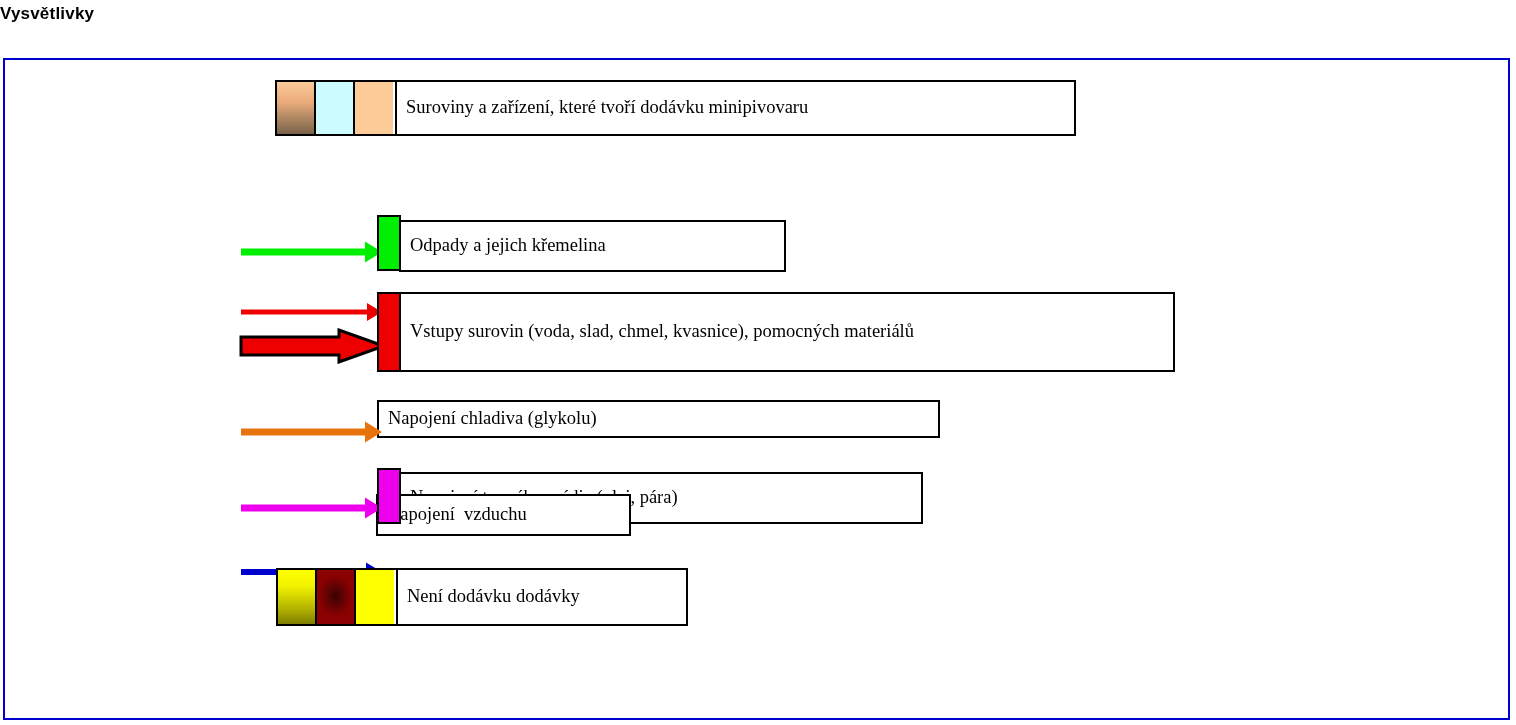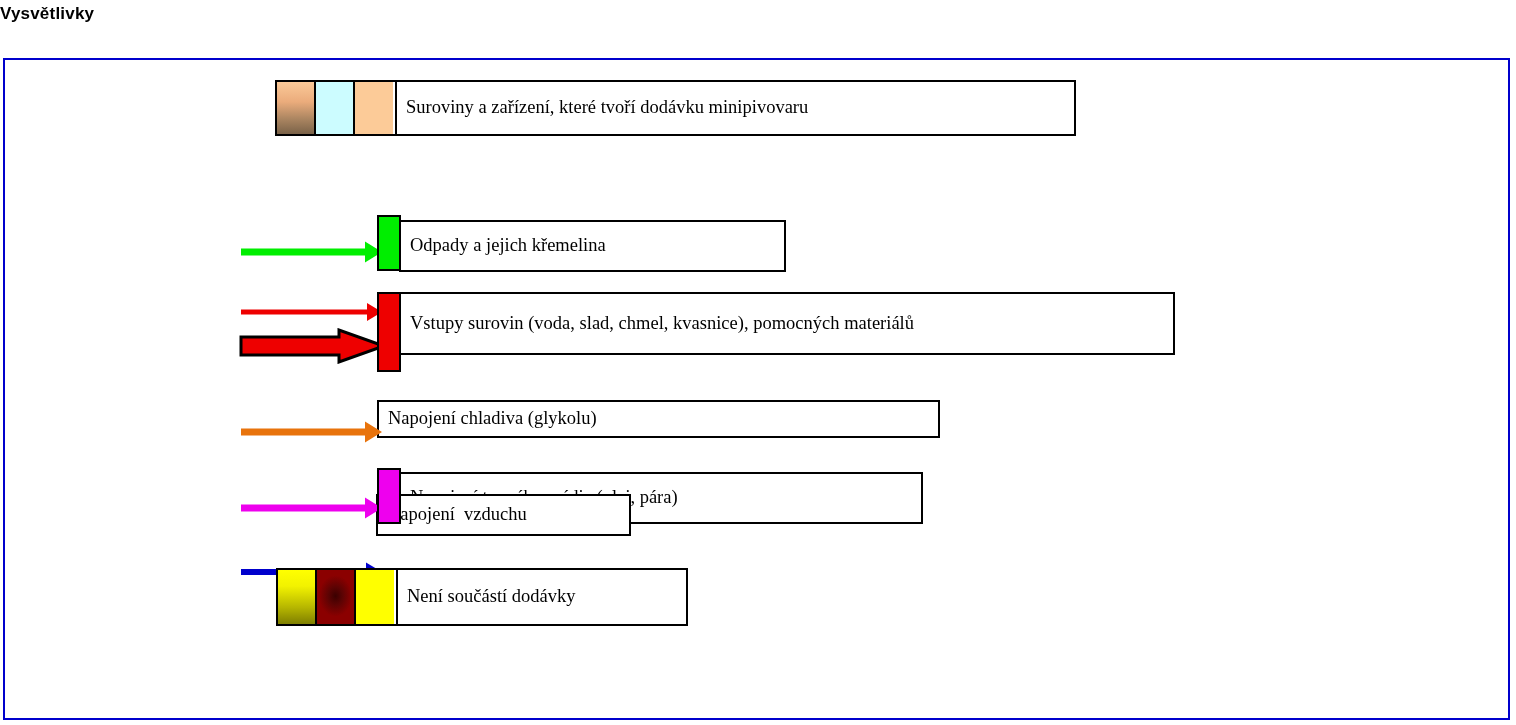--- a/index.html
+++ b/index.html
@@ -88,21 +88,21 @@
       <svg width="142" height="24" viewBox="0 0 142 24">
         <path d="M0 9.5 H126 V3 L141 12 L126 21 V14.5 H0 Z" fill="#EE0000"></path>
       </svg>
     </div>
     <div class="arrow" style="left:234px;top:268px;width:148px;height:36px;">
       <svg width="148" height="36" viewBox="0 0 148 36">
         <path d="M2 9 H100 V2 L145 18 L100 34 V27 H2 Z" fill="#EE0000" stroke="#000000" stroke-width="3" stroke-linejoin="miter"></path>
       </svg>
     </div>
     <div class="single-swatch" style="left:372px;top:232px;width:24px;height:80px;background:#EE0000;"></div>
-    <div class="text-box two-line" style="left:394px;top:232px;width:776px;height:63px;padding-right:20px;"><span>Vstupy surovin (voda, slad, chmel, kvasnice), pomocných materiálů</span><br></div>
+    <div class="text-box two-line" style="left:394px;top:232px;width:776px;height:80px;padding-right:20px;"><span>Vstupy surovin (voda, slad, chmel, kvasnice), pomocných materiálů</span><br></div>
   </div>
 
   <div class="legend-row">
     <div class="arrow" style="left:236px;top:360px;width:142px;height:24px;">
       <svg width="142" height="24" viewBox="0 0 142 24">
         <path d="M0 8.5 H124 V1.5 L141 12 L124 22.5 V15.5 H0 Z" fill="#E8730C"></path>
       </svg>
     </div>
     <div class="text-box" style="left:372px;top:340px;width:563px;height:38px;">Napojení chladiva (glykolu)</div>
   </div>
@@ -125,16 +125,16 @@
     </div>
     <div class="text-box" style="left:371px;top:434px;top:434px;width:255px;height:42px;top:434px;">Napojení  vzduchu</div>
   </div>
 
   <div class="legend-row">
     <div class="swatch-group" style="left:271px;top:508px;width:122px;height:58px;">
       <div class="swatch" style="width:37px;background:linear-gradient(180deg,#FFFF00 0%,#F2F200 30%,#B5B500 70%,#7F7F00 100%);"></div>
       <div class="swatch" style="width:37px;background:radial-gradient(ellipse 45% 38% at 50% 48%,#3B0000 0%,#5E0303 45%,#8B0000 100%);"></div>
       <div class="swatch" style="width:38px;background:#FFFF00;"></div>
     </div>
-    <div class="text-box" style="left:391px;top:508px;width:292px;height:58px;">Není součástí dodávky</div>
+    <div class="text-box" style="left:391px;top:508px;width:292px;height:58px;">Není dodávku dodávky</div>
   </div>
 
 </div>
 
 </body></html>

